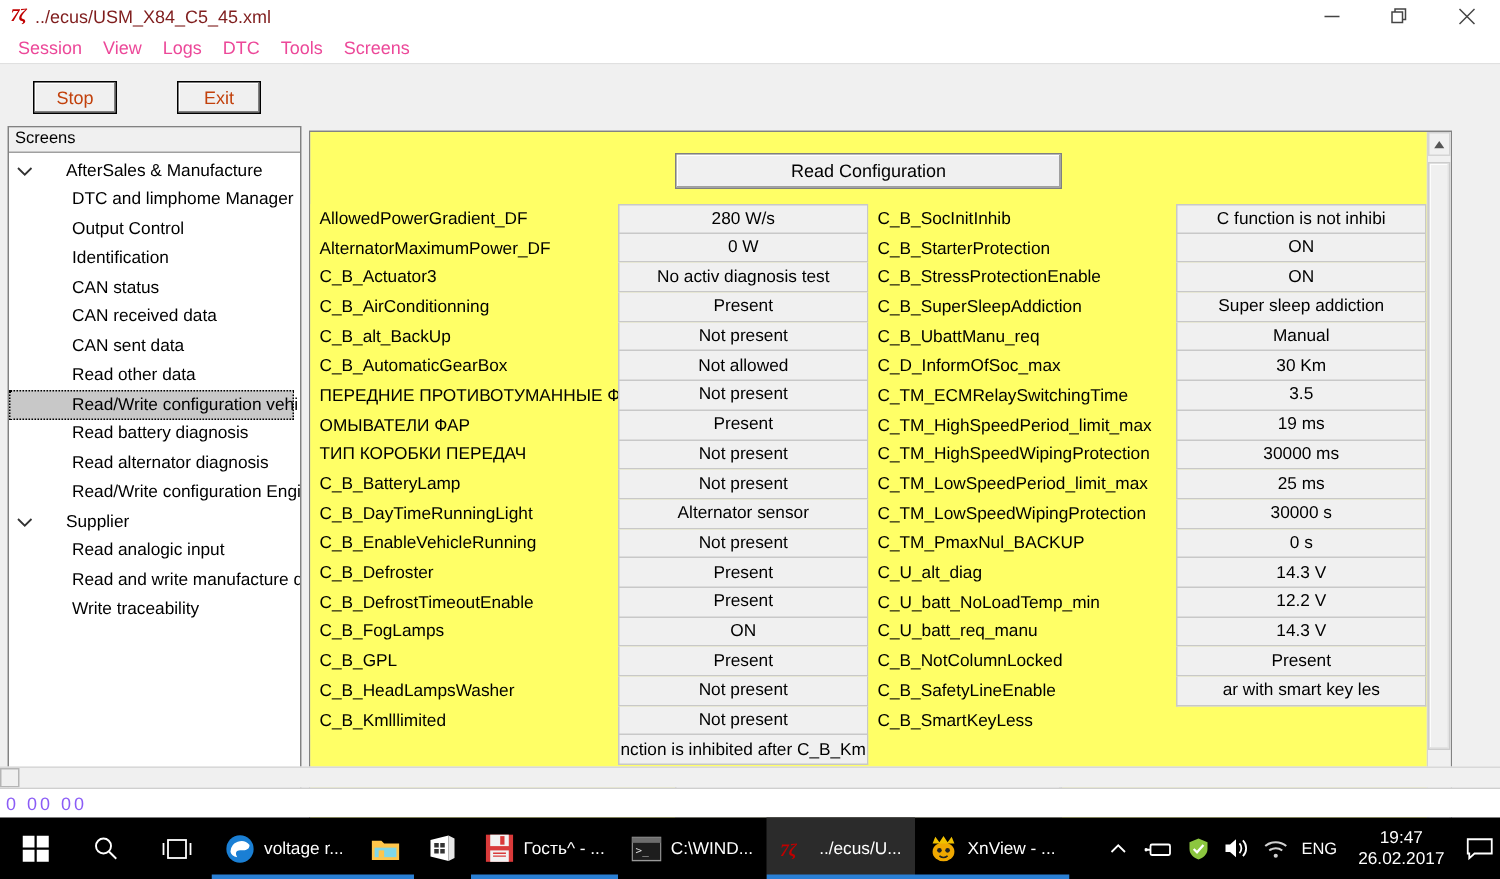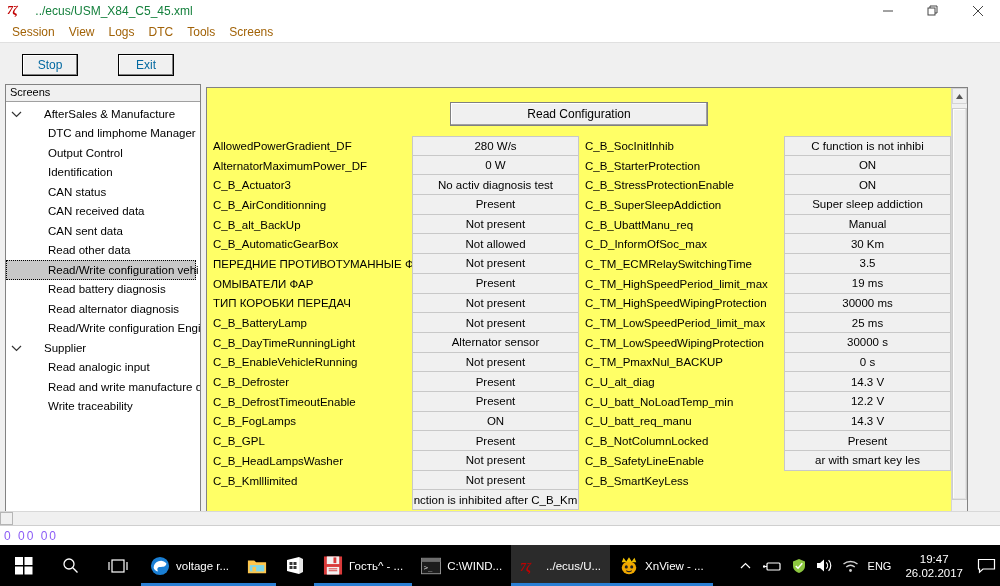--- a/index.html
+++ b/index.html
@@ -29,41 +29,41 @@
     position: relative;
   }
   #app-logo {
     font-weight: bold; font-style: italic;
     color: #c00000; font-size: 12px;
     margin-right: 6px;
     letter-spacing: -0.5px;
     font-family: "Liberation Serif", serif;
   }
   #title-text {
-    font-size: 12px; color: #15803d; margin-left: 12px;
+    font-size: 12px; color: #7f1d1d;
   }
   .win-btns { position: absolute; right: 0; top: 0; height: 22px; display: flex; }
   .win-btn {
     width: 45px; height: 22px;
     display: flex; align-items: center; justify-content: center;
     font-size: 12px; color: #444;
     background: #ffffff;
   }
   .win-btn svg { display: block; }
 
   
   #menu-bar {
     height: 21px;
     background: #ffffff;
     display: flex; align-items: center;
     padding-left: 5px;
     border-bottom: 1px solid #e0e0e0;
   }
   .menu-item {
-    font-size: 12px; color: #a16207;
+    font-size: 12px; color: #ec4899;
     padding: 2px 7px;
     white-space: nowrap;
   }
 
   
   #client-area {
     flex: 1;
     background: #f0f0f0;
     display: flex;
     position: relative;
@@ -82,21 +82,21 @@
     height: 38px;
     display: flex; align-items: center;
     padding-left: 22px;
     gap: 40px;
   }
   .gray-btn {
     background: #f0f0f0;
     border: 1px solid #000000;
     box-shadow: inset -1px -1px 0 #808080, inset 1px 1px 0 #ffffff;
     font-size: 12px;
-    color: #0369a1;
+    color: #c2410c;
     padding: 3px 0;
     width: 56px;
     text-align: center;
     cursor: default;
   }
   #tree-box {
     position: absolute;
     left: 5px; top: 41px;
     width: 196px; height: 458px;
     border: 1px solid #828282;

